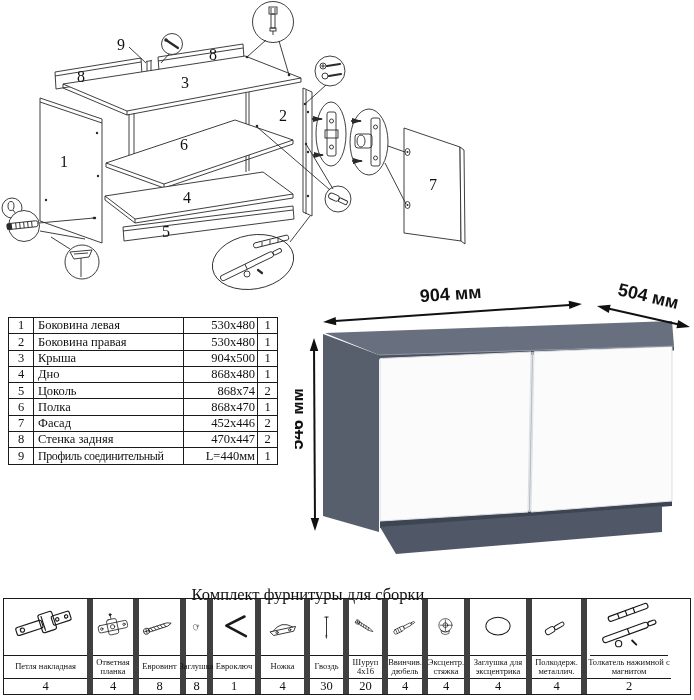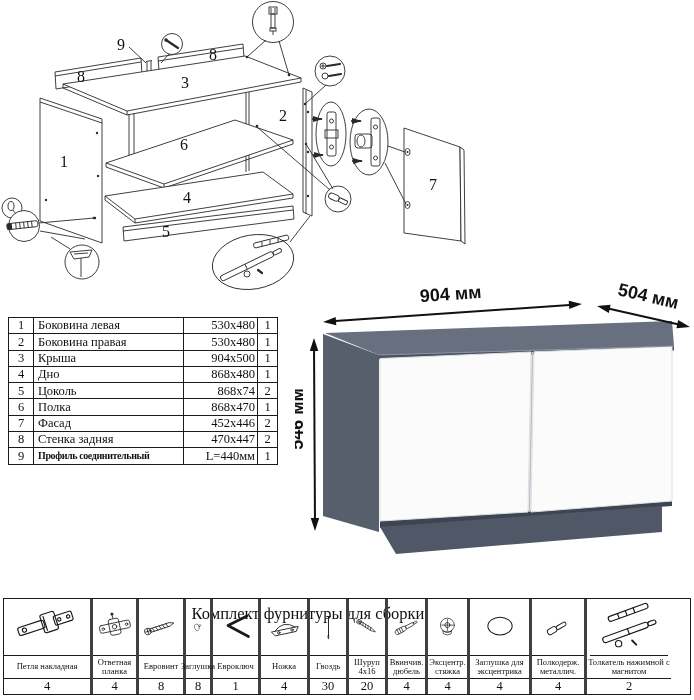--- a/index.html
+++ b/index.html
@@ -18,33 +18,33 @@
 
   
   .parts-table{position:absolute;left:8px;top:317px;border-collapse:collapse;
                table-layout:fixed;width:269px;}
   .parts-table td{border:1px solid #1a1a1a;height:15.3px;padding:0 2px;
                   font-size:12.5px;line-height:1;white-space:nowrap;overflow:hidden;}
   .parts-table td.c-num{text-align:center;}
   .parts-table td.c-name{text-align:left;padding-left:4px;}
   .parts-table td.c-size{text-align:right;}
   .parts-table td.c-qty{text-align:center;}
-  .parts-table tr.small .c-name{font-size:10px;letter-spacing:-0.4px;font-weight:bold;}
+  .parts-table tr.small .c-name{font-size:12px;letter-spacing:-0.4px;}
 
   
   .render{position:absolute;left:295px;top:283px;}
   .dim{stroke:#111;stroke-width:2;fill:none;}
   .dimtxt{font:bold 18px "Liberation Sans",sans-serif;fill:#111;text-anchor:middle;}
 
   
-  .hw-title{position:absolute;left:0;top:604px;width:616px;text-align:center;
+  .hw-title{position:absolute;left:0;top:585px;width:616px;text-align:center;
             font-size:16.5px;}
   .hw-table{position:absolute;left:3px;top:598px;width:688px;height:97px;
             border:1px solid #1a1a1a;display:flex;box-sizing:border-box;}
-  .hw-col{border-right:3px solid #404040;display:flex;flex-direction:column;
+  .hw-col{border-right:6px solid #404040;display:flex;flex-direction:column;
           box-sizing:border-box;}
   .hw-col:last-child{border-right:none;align-items:center;}
   .hw-icon{height:56px;border-bottom:1px solid #1a1a1a;display:flex;
            align-items:center;justify-content:center;overflow:hidden;}
   .hw-label{height:23px;border-bottom:1px solid #1a1a1a;display:flex;
             align-items:center;justify-content:center;text-align:center;
             font-size:8.5px;line-height:1.1;padding:0 1px;box-sizing:border-box;}
   .hw-qty{height:14px;display:flex;align-items:center;justify-content:center;
           font-size:12.5px;}
   .hwicon{stroke:#1a1a1a;fill:none;stroke-width:1.1;stroke-linecap:round;stroke-linejoin:round;}

